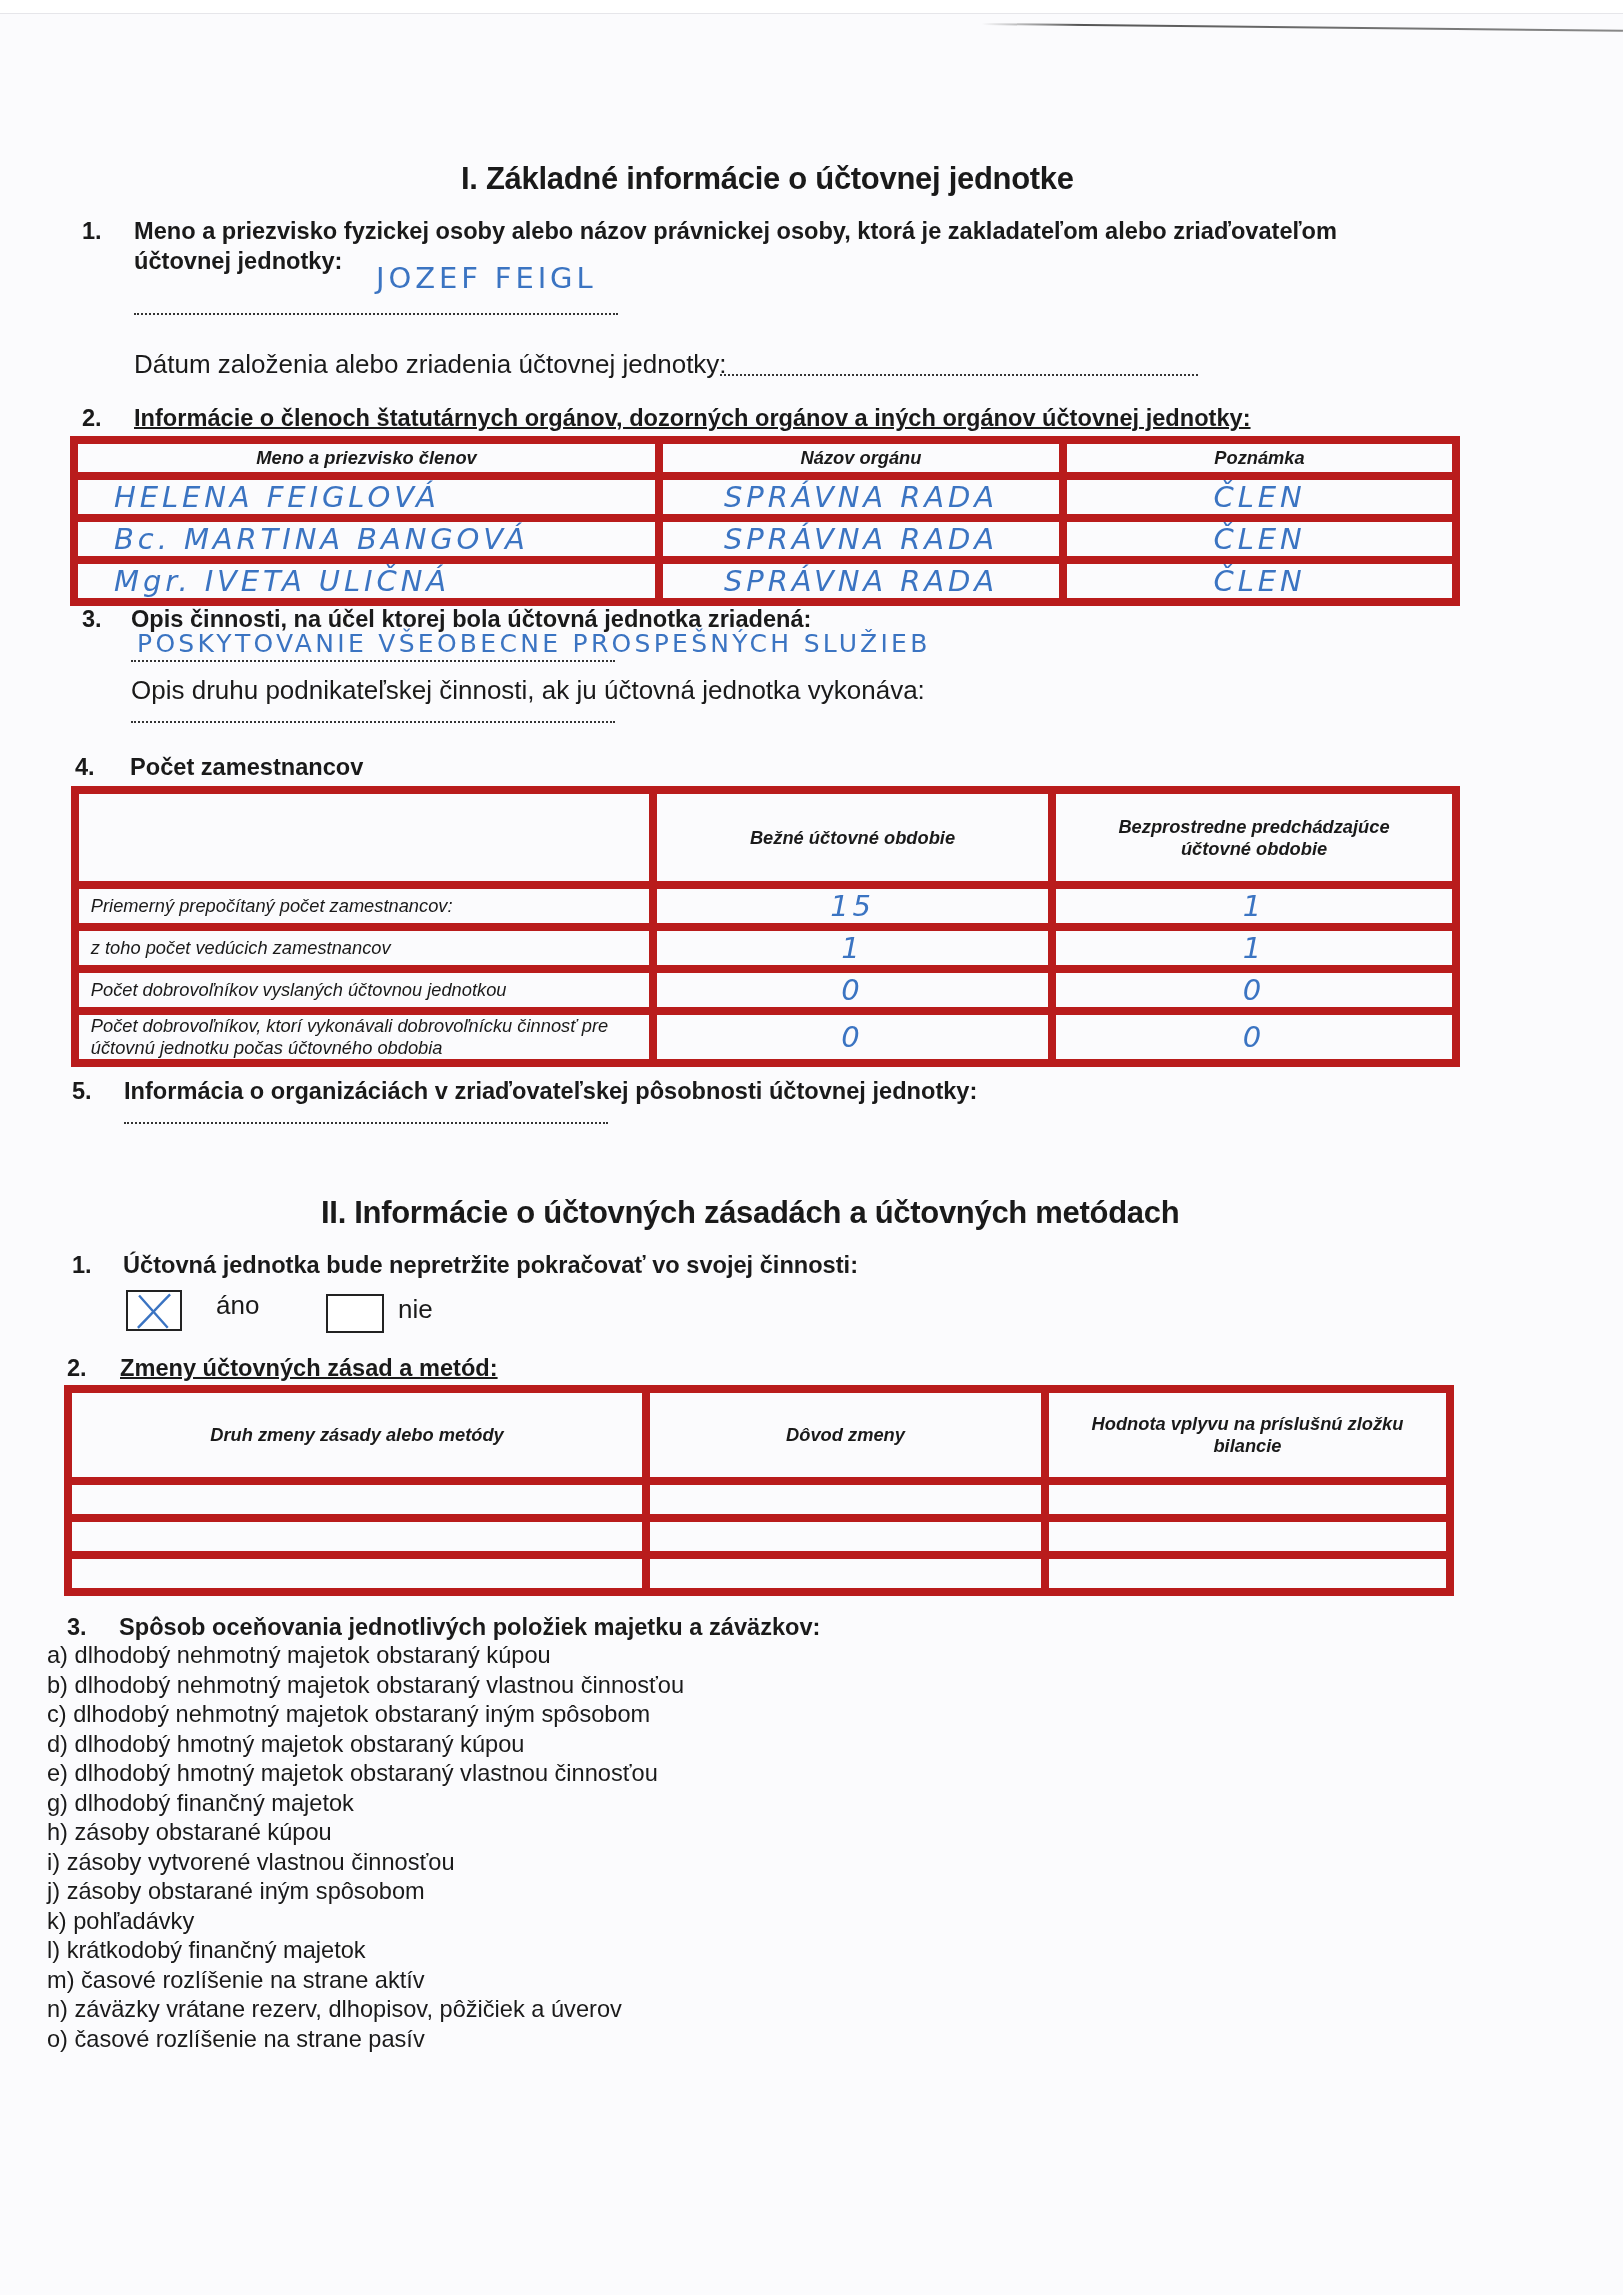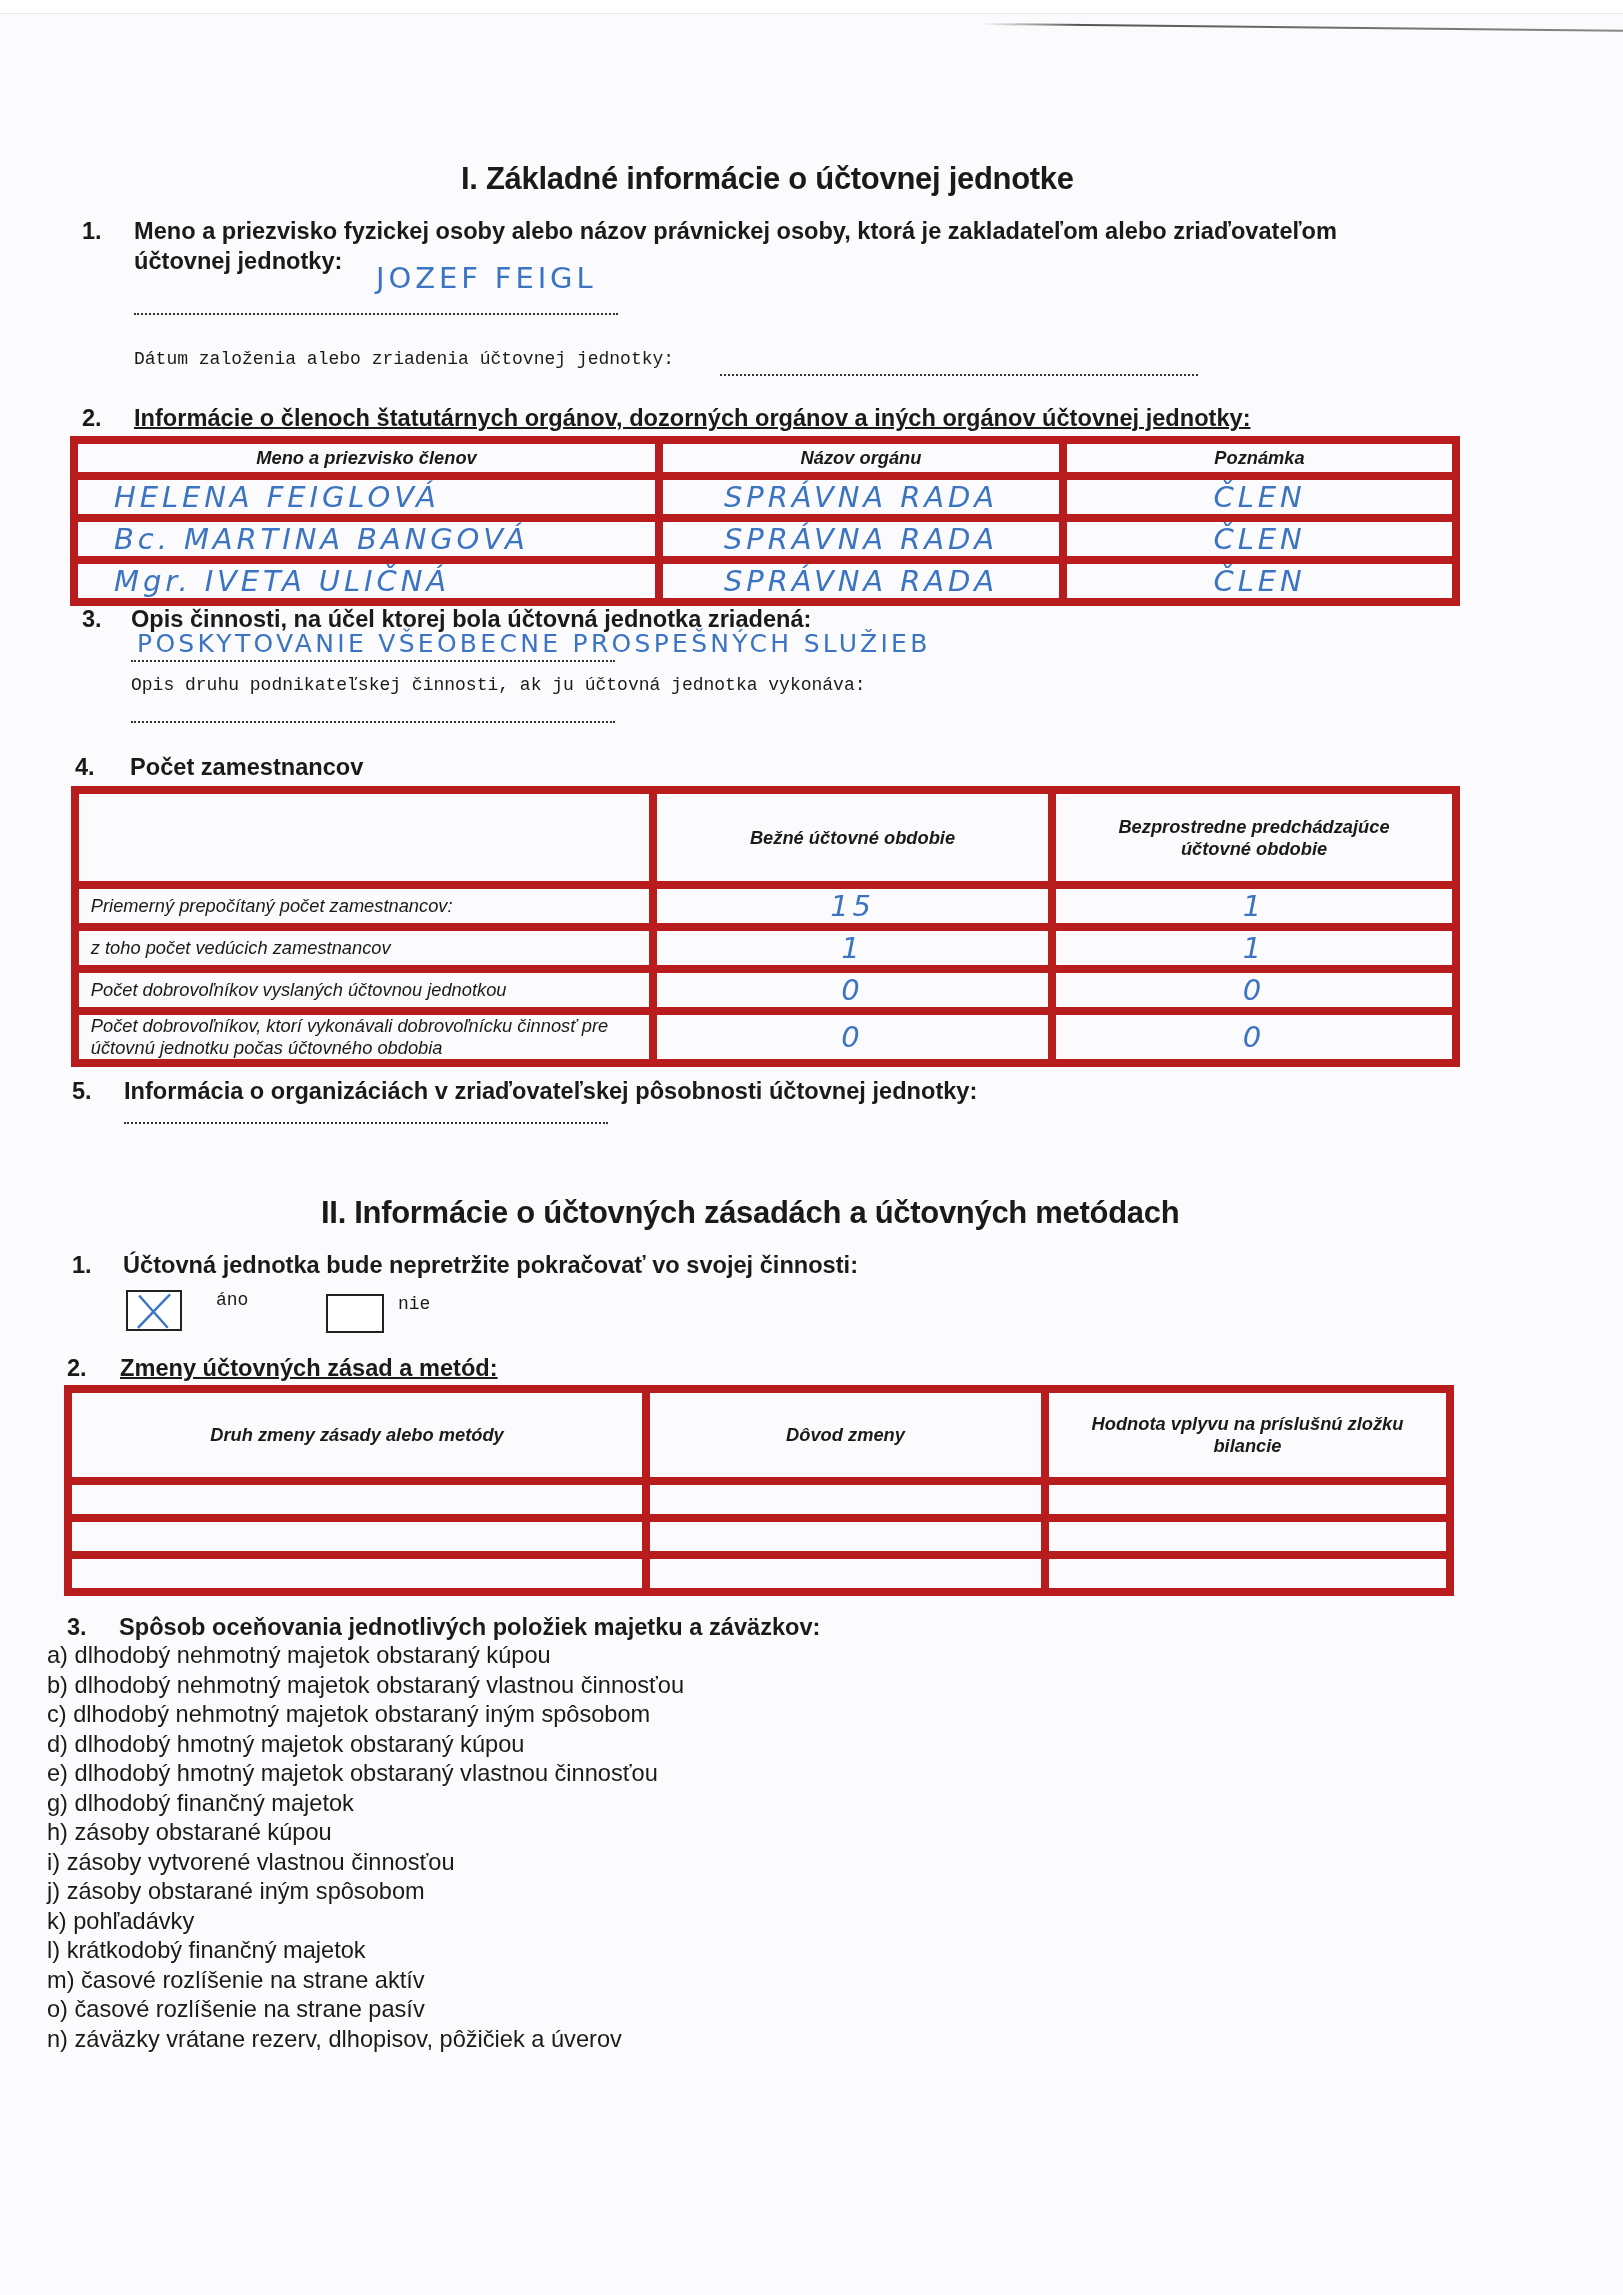--- a/index.html
+++ b/index.html
@@ -23,21 +23,21 @@
     transform: rotate(0.6deg); transform-origin: left center;
   }
   .abs { position: absolute; }
   .title {
     font-size: 31px; font-weight: bold; letter-spacing: -0.3px; white-space: nowrap;
   }
   .q {
     font-size: 23.6px; font-weight: bold; white-space: nowrap;
   }
   .qnum { font-size: 23.6px; font-weight: bold; }
-  .plain { font-size: 18px; white-space: nowrap; font-family: Liberation Mono, monospace; }
+  .plain { font-size: 26px; white-space: nowrap; }
   .dots {
     border-bottom: 2.6px dotted #333; height: 2.6px;
   }
   .hand {
     font-family: "DejaVu Sans", sans-serif;
     color: #3b74c2;
     font-size: 29px;
     letter-spacing: 3.9px;
     white-space: nowrap;
     font-weight: normal;
@@ -220,17 +220,17 @@
     <div class="list-item">c) dlhodobý nehmotný majetok obstaraný iným spôsobom</div>
     <div class="list-item">d) dlhodobý hmotný majetok obstaraný kúpou</div>
     <div class="list-item">e) dlhodobý hmotný majetok obstaraný vlastnou činnosťou</div>
     <div class="list-item">g) dlhodobý finančný majetok</div>
     <div class="list-item">h) zásoby obstarané kúpou</div>
     <div class="list-item">i) zásoby vytvorené vlastnou činnosťou</div>
     <div class="list-item">j) zásoby obstarané iným spôsobom</div>
     <div class="list-item">k) pohľadávky</div>
     <div class="list-item">l) krátkodobý finančný majetok</div>
     <div class="list-item">m) časové rozlíšenie na strane aktív</div>
+    <div class="list-item">n) záväzky vrátane rezerv, dlhopisov, pôžičiek a úverov</div>
     <div class="list-item">o) časové rozlíšenie na strane pasív</div>
-    <div class="list-item">n) záväzky vrátane rezerv, dlhopisov, pôžičiek a úverov</div>
   </div>
 </div>
 
 
 </body></html>

